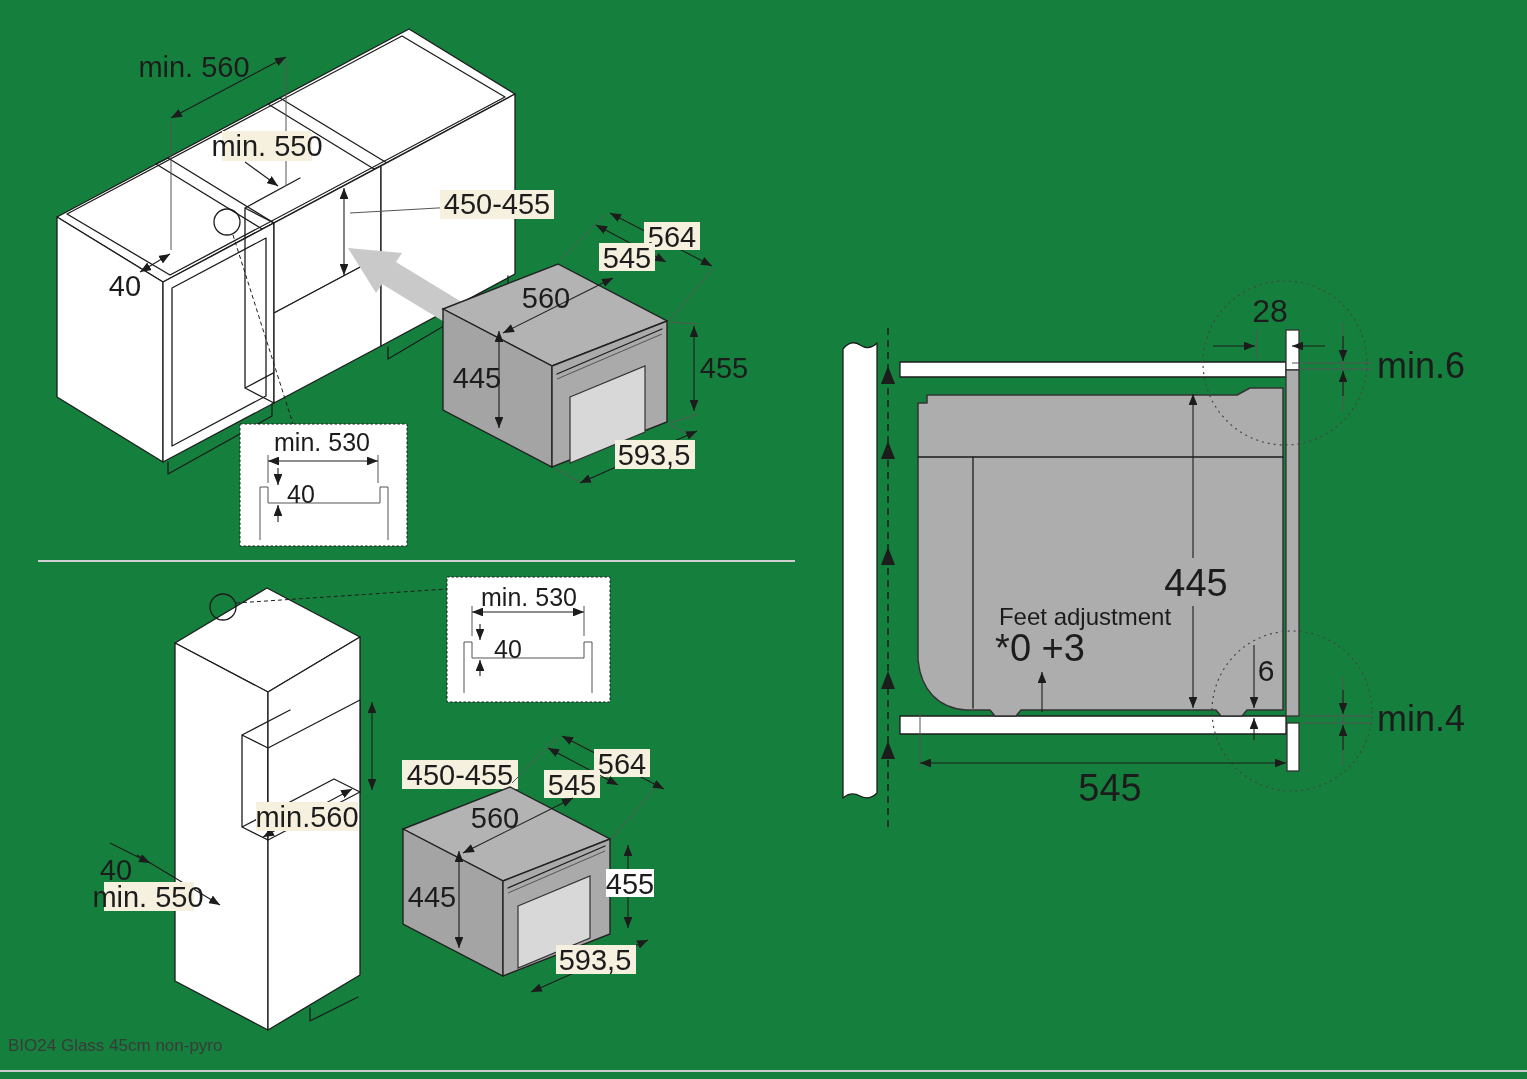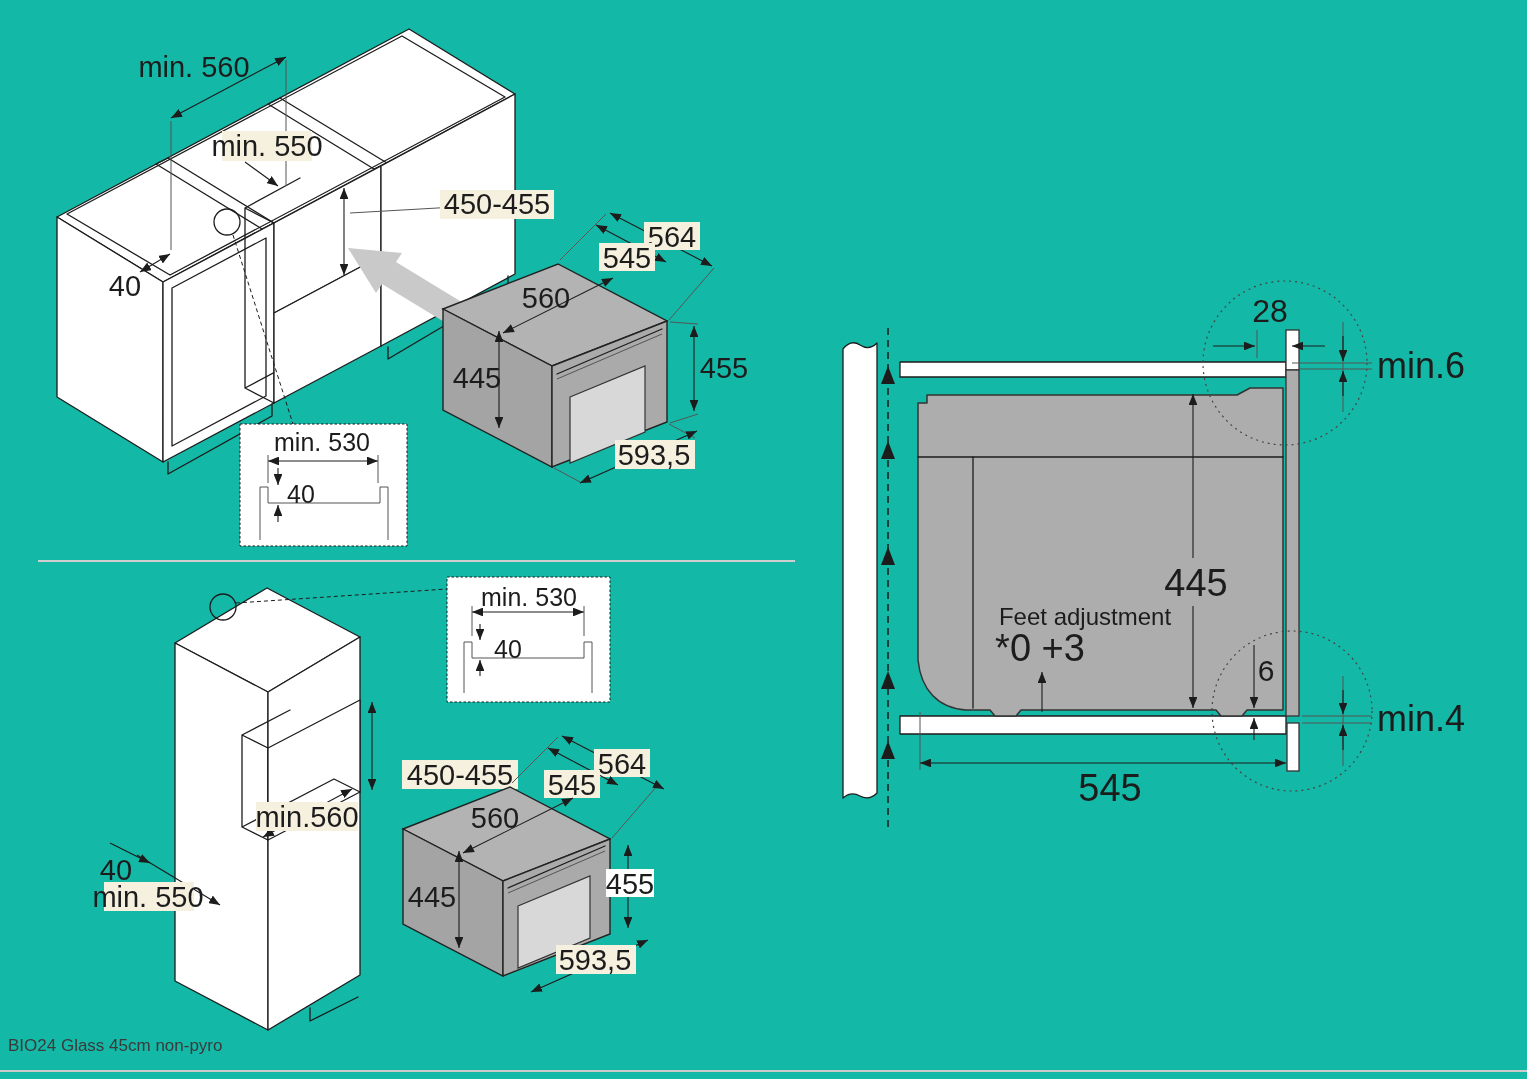--- a/index.html
+++ b/index.html
@@ -1,16 +1,16 @@
 <!DOCTYPE html>
 <html><head>
 <meta charset="utf-8">
 <style>
   html,body{margin:0;padding:0;background:#ffffff;}
-  .canvas{position:relative;width:1527px;height:1079px;background:#14b8a6;overflow:hidden;}
+  .canvas{position:relative;width:1527px;height:1079px;background:#15803d;overflow:hidden;}
   svg{position:absolute;left:0;top:0;}
   text{font-family:"Liberation Sans", sans-serif;fill:#1c1c1c;}
   .f25{font-size:25px;} .f29{font-size:29px;} .f24{font-size:24px;}
   .f30{font-size:30px;} .f32{font-size:32px;} .f36{font-size:36px;} .f38{font-size:38px;} .f17{font-size:17px;fill:#3a3a3a;}
   .ln{stroke:#1c1c1c;stroke-width:1.3;fill:none;stroke-linejoin:round;stroke-linecap:round;}
   .dim{stroke:#1c1c1c;stroke-width:1.1;fill:none;}
   .thin{stroke:#555;stroke-width:1;fill:none;}
   .dash{stroke:#1c1c1c;stroke-width:1;fill:none;stroke-dasharray:4 3;}
   .dotc{stroke:#444;stroke-width:1.2;fill:none;stroke-dasharray:2 4;}
   .white{fill:#ffffff;}

